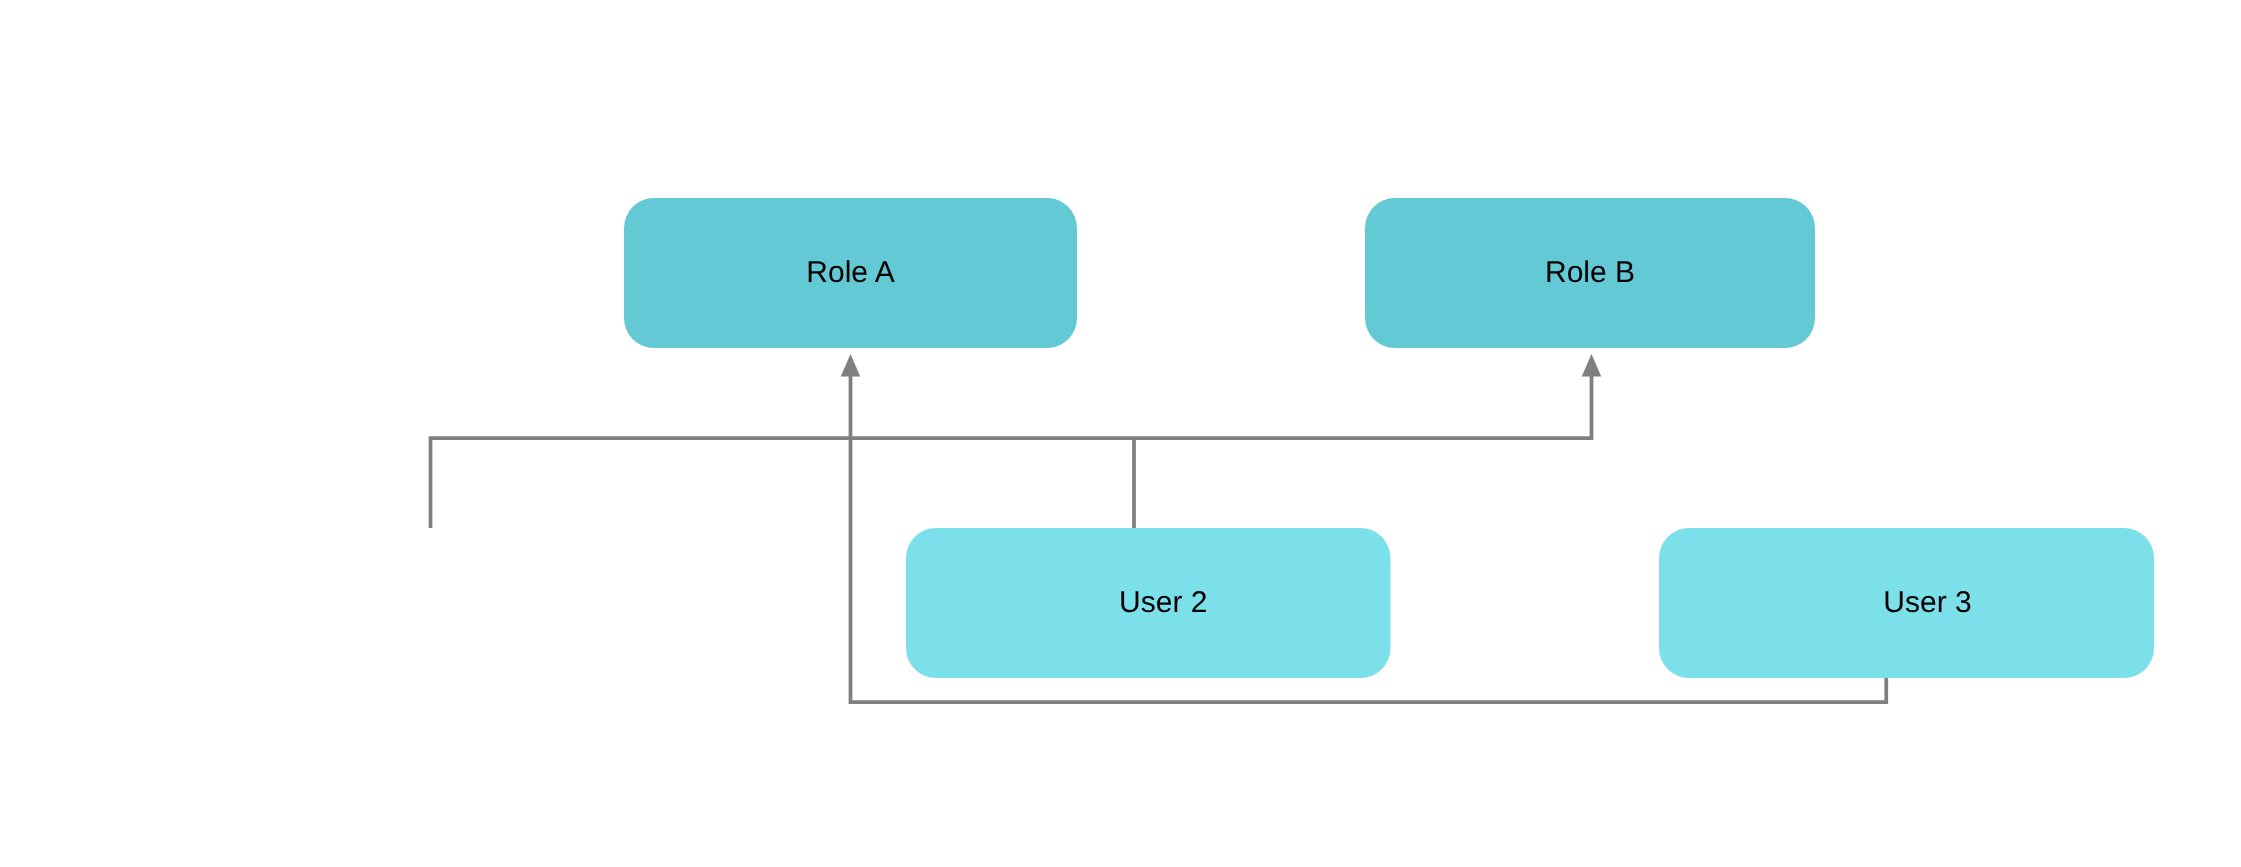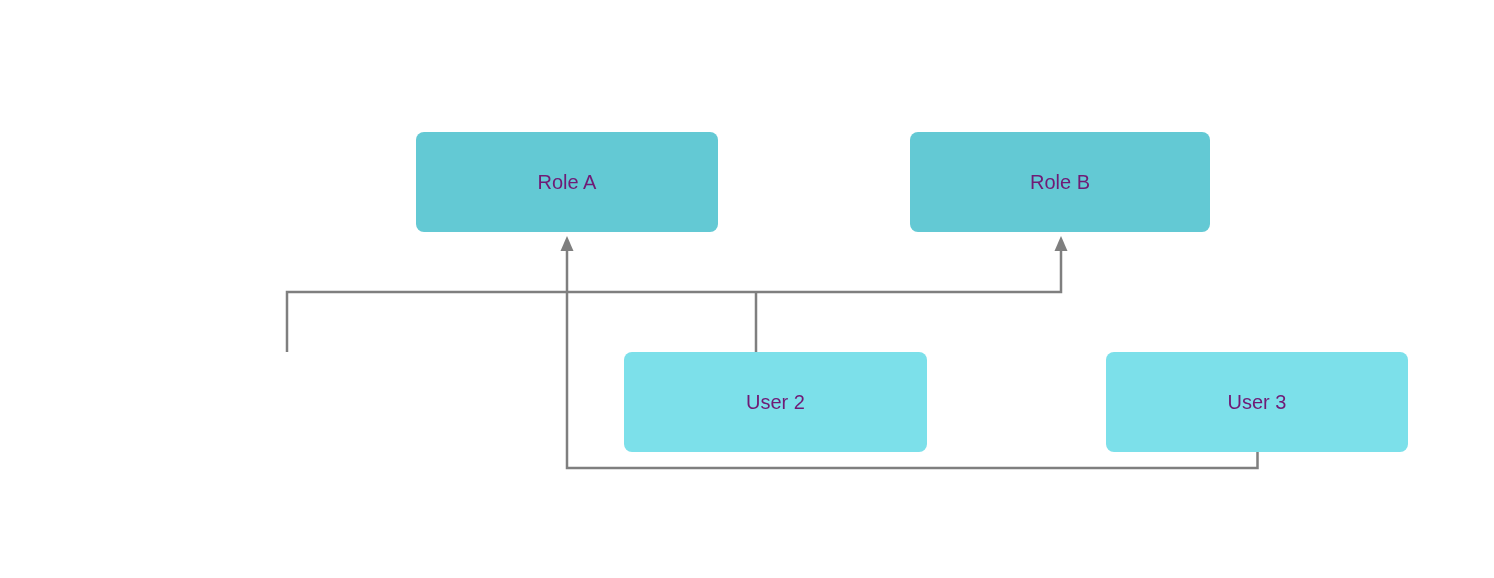--- a/index.html
+++ b/index.html
@@ -26,35 +26,35 @@
     stroke: #7f7f7f;
     stroke-width: 2.5;
     pointer-events: stroke;
   }
   .arrowhead {
     fill: #7f7f7f;
     stroke: none;
   }
   .node {
     position: absolute;
-    border-radius: 8px;
+    border-radius: 20px;
     display: flex;
     align-items: center;
     justify-content: center;
     font-size: 20px;
-    color: #701a75;
+    color: #000000;
     cursor: default;
     user-select: none;
   }
   .node-role   { background: #63C9D4; }
   .node-user   { background: #7CE0EA; }
   #node-role-a { left: 416px;  top: 132px; width: 302px; height: 100px; }
   #node-role-b { left: 910px;  top: 132px; width: 300px; height: 100px; }
   #node-user-1 { left: 135px;  top: 352px; width: 303px; height: 100px; }
-  #node-user-2 { left: 624px;  top: 352px; width: 303px; height: 100px; }
+  #node-user-2 { left: 604px;  top: 352px; width: 303px; height: 100px; padding-left: 20px; }
   #node-user-3 { left: 1106px; top: 352px; width: 302px; height: 100px; }
 </style>
 </head>
 <body>
 
 <div class="canvas">
 
   <svg class="edges" width="1494" height="578" viewBox="0 0 1494 578">
 
     <g>
@@ -78,17 +78,17 @@
 
   <div class="node node-role" id="node-role-b" style="background: rgb(99, 201, 212);">
     <span>Role B</span>
   </div>
 
 
   <div class="node node-user" id="node-user-2" style="background: rgb(124, 224, 234);">
     <span>User 2</span>
   </div>
 
-  <div class="node node-user" id="node-user-3" style="background: rgb(124, 224, 234);">
+  <div class="node node-user" id="node-user-3" style="background: rgb(124, 224, 234); padding-left: 28px;">
     <span>User 3</span>
   </div>
 
 </div>
 
 </body></html>

